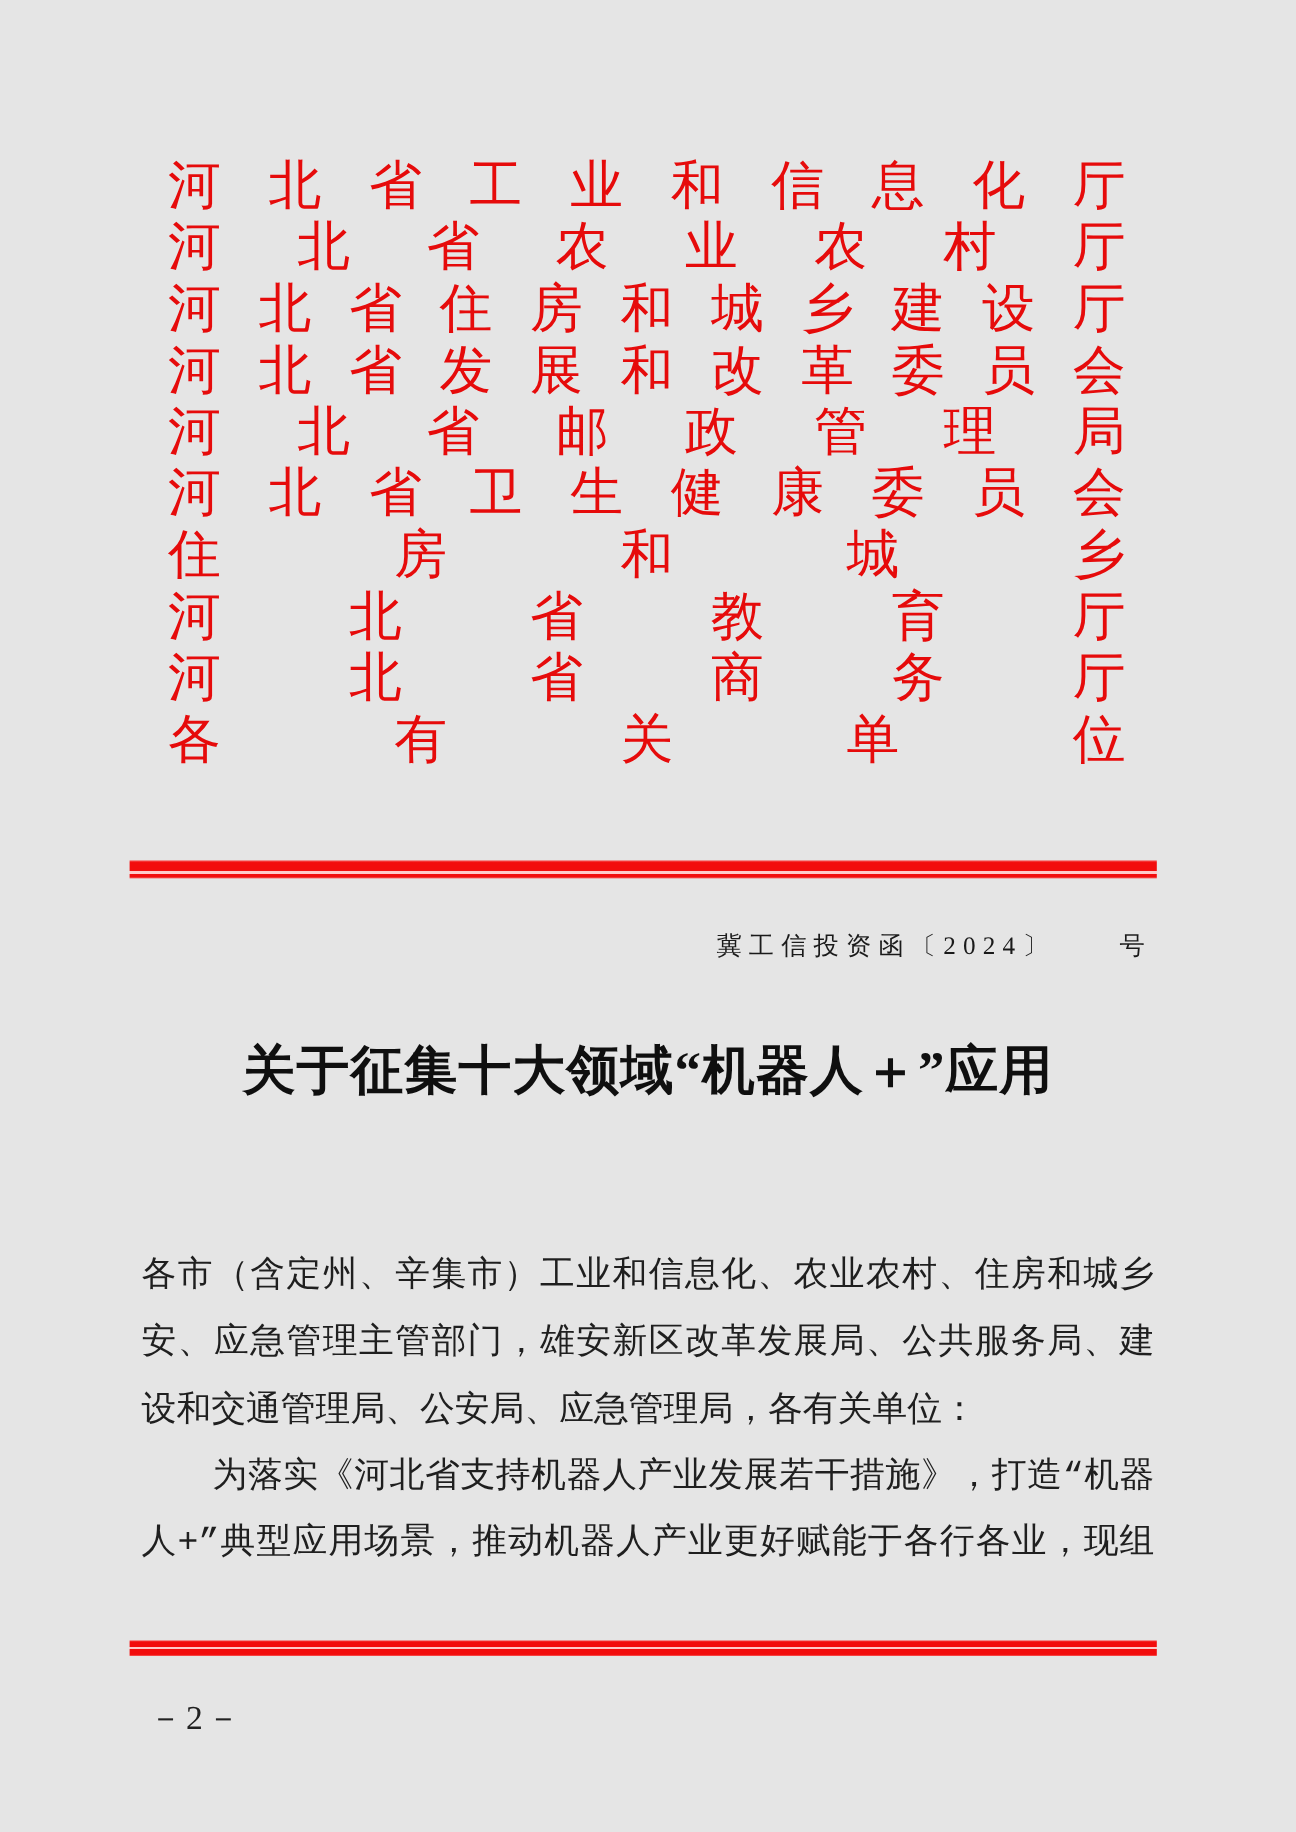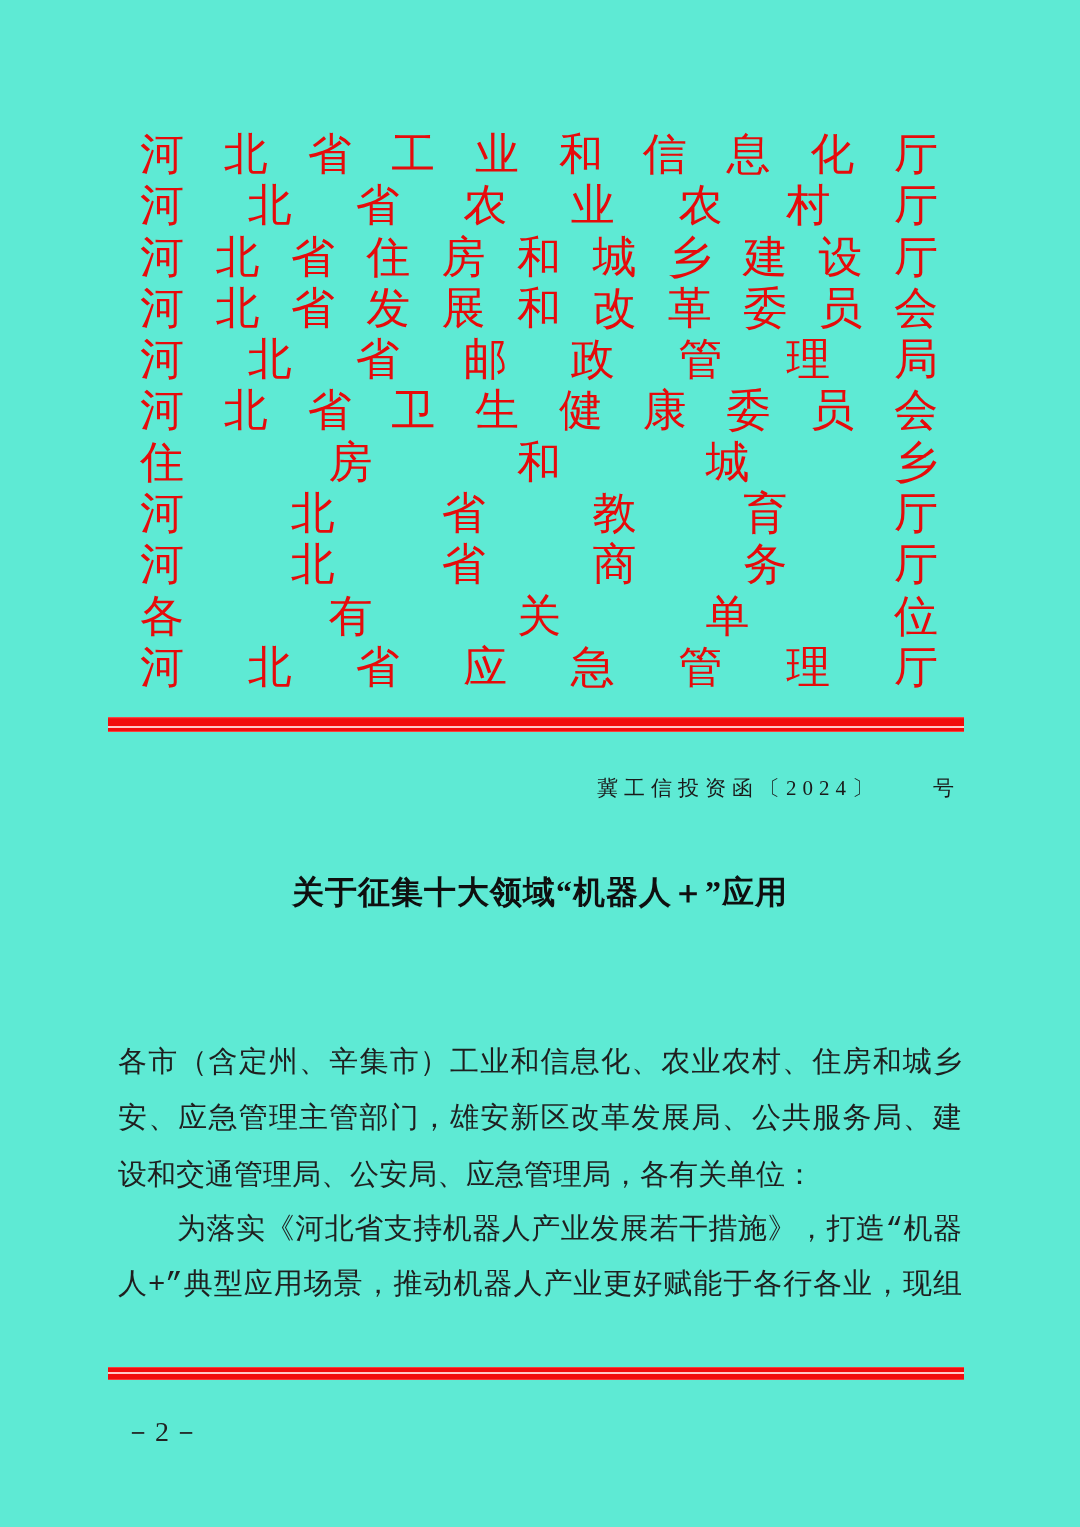--- a/index.html
+++ b/index.html
@@ -8,21 +8,21 @@
     width: 1080px;
     height: 1527px;
     position: relative;
     font-family: "Liberation Serif", "DejaVu Serif", serif;
   }
   .page {
     position: absolute;
     left: 0; top: 0;
     width: 1080px;
     height: 1527px;
-    background: #5eead4;
+    background: #e5e5e5;
     overflow: hidden;
   }
 
   
   .departments {
     position: absolute;
     left: 140px;
     top: 129px;
     width: 798px;
   }
@@ -74,21 +74,21 @@
 
   
   .title-block {
     position: absolute;
     left: 0;
     top: 861px;
     width: 1080px;
     text-align: center;
   }
   .title-line {
-    font-size: 32px;
+    font-size: 44px;
     line-height: 63px;
     font-weight: bold;
     color: #0f0f0f;
     letter-spacing: 1px;
   }
 
   
   .body-block {
     position: absolute;
     left: 118px;
@@ -128,21 +128,20 @@
     <div class="dept-line">河北省工业和信息化厅</div>
     <div class="dept-line">河北省农业农村厅</div>
     <div class="dept-line">河北省住房和城乡建设厅</div>
     <div class="dept-line">河北省发展和改革委员会</div>
     <div class="dept-line">河北省邮政管理局</div>
     <div class="dept-line">河北省卫生健康委员会</div>
     <div class="dept-line">住房和城乡</div>
     <div class="dept-line">河北省教育厅</div>
     <div class="dept-line">河北省商务厅</div>
     <div class="dept-line">各有关单位</div>
-    <div class="dept-line">河北省应急管理厅</div>
   </div>
 
   <div class="rule rule-top"></div>
 
   <div class="doc-number">冀工信投资函〔2024〕　　号</div>
 
   <div class="title-block">
     <div class="title-line">关于征集十大领域“机器人＋”应用</div>
   </div>
 

